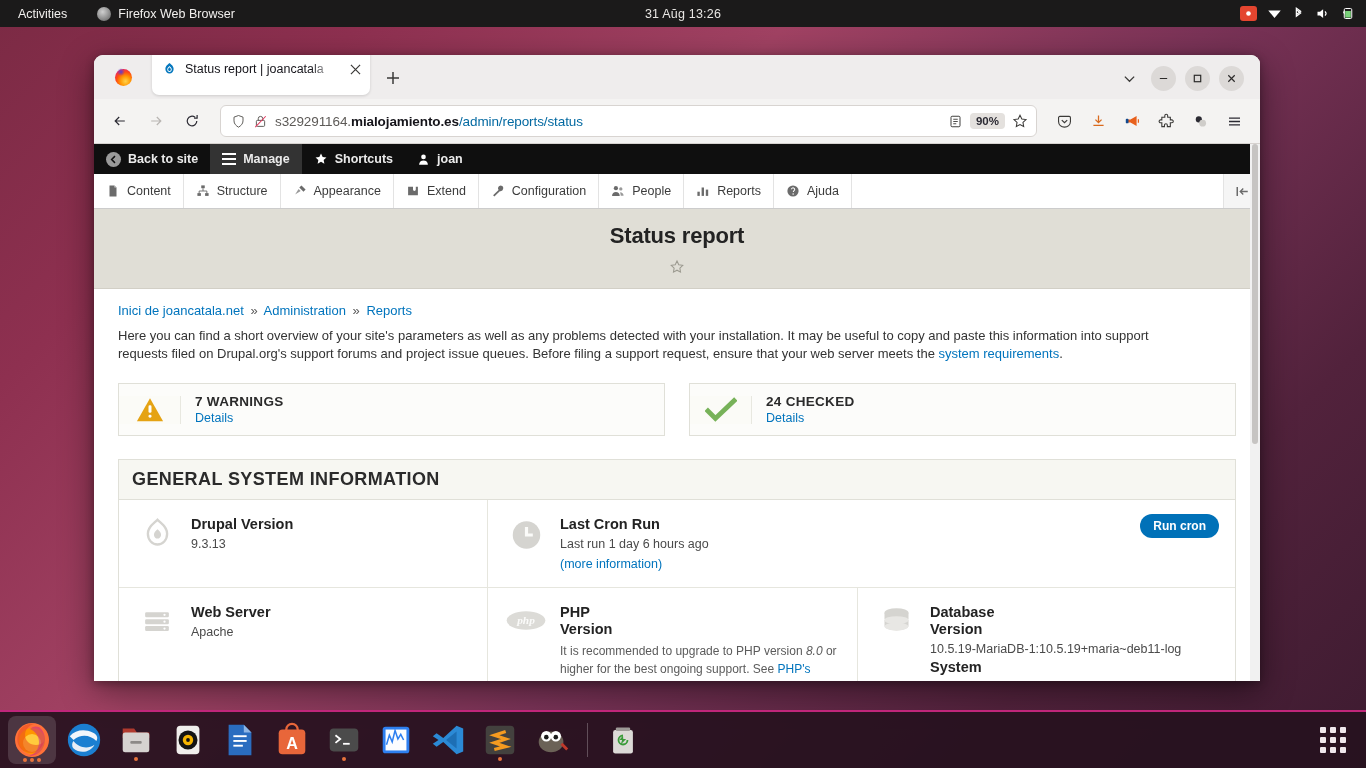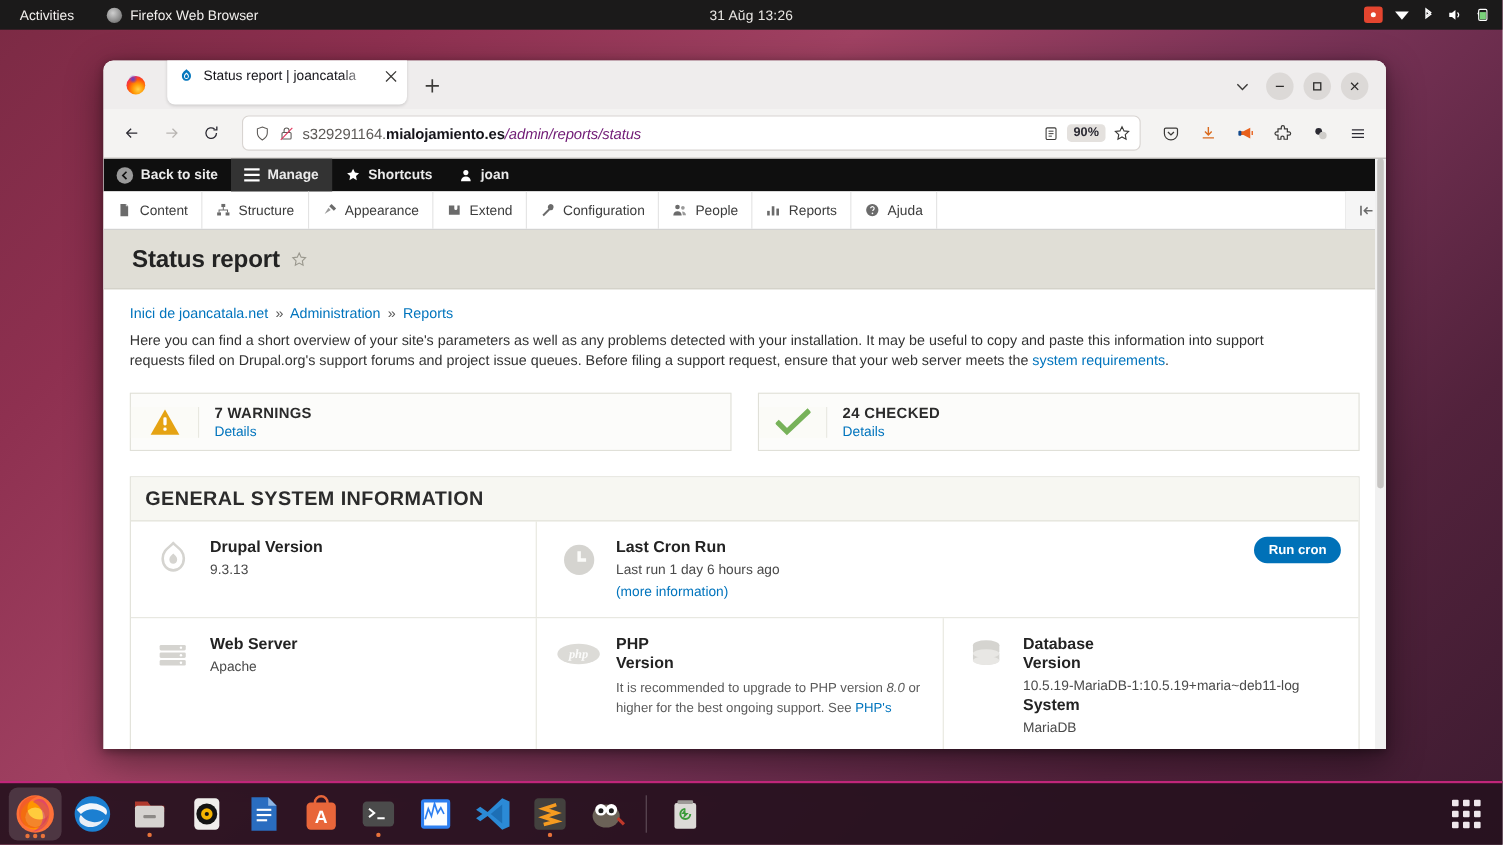--- a/index.html
+++ b/index.html
@@ -104,21 +104,21 @@
     border-bottom: 1px solid #d6d2cf;
   }
   .navbtn { width: 32px; height: 32px; display: flex; align-items: center; justify-content: center; border-radius: 5px; }
   .urlbar {
     flex: 1; height: 32px; margin: 0 8px;
     background: #fff; border: 1px solid #d8d4d1; border-radius: 6px;
     display: flex; align-items: center; gap: 7px; padding: 0 8px 0 10px;
   }
   .url-text { font-size: 13.5px; color: #5d5a57; white-space: nowrap; flex: 1; letter-spacing: -.1px; }
   .url-text b { color: #15141a; font-weight: 700; }
-  .url-text .path { color: #701a75; font-style: italic; }
+  .url-text .path { color: #0369a1; }
   .zoom-pill {
     font-size: 11.5px; font-weight: 700; color: #2b2a33;
     background: #e4e1de; border-radius: 4px; padding: 2px 6px;
   }
   .navicons { display: flex; align-items: center; gap: 3px; }
   .navicons .navbtn { width: 31px; height: 31px; }
 
   
   .page { height: 537px; background: #fff; overflow: hidden; position: relative; }
   .toolbar-bar {
@@ -145,20 +145,21 @@
     display: flex; align-items: center; gap: 7px; padding: 0 12px;
     border-right: 1px solid #e3e3e3; color: #3c3c3c;
   }
   .tray-spacer { flex: 1; border-right: 1px solid #e3e3e3; }
   .tray-collapse { width: 36px; display: flex; align-items: center; justify-content: center; background: #f5f5f5; }
 
   .page-head {
     background: #e0ded6; padding: 14px 26px 13px;
     display: flex; align-items: center; gap: 10px;
     border-bottom: 1px solid #d2cfc6;
+    flex-direction: column;
   }
   .page-title { font-size: 22px; font-weight: 700; color: #232323; letter-spacing: -.2px; }
 
   .page-body { padding: 14px 24px 0; }
   .breadcrumb { font-size: 13px; color: #0074bd; margin-bottom: 9px; }
   .breadcrumb a { color: #0074bd; text-decoration: none; }
   .breadcrumb .sep { color: #5a5a5a; margin: 0 3px; }
   .intro { font-size: 13px; line-height: 18px; color: #333; max-width: 1082px; }
   .intro a { color: #0074bd; text-decoration: none; }
 

